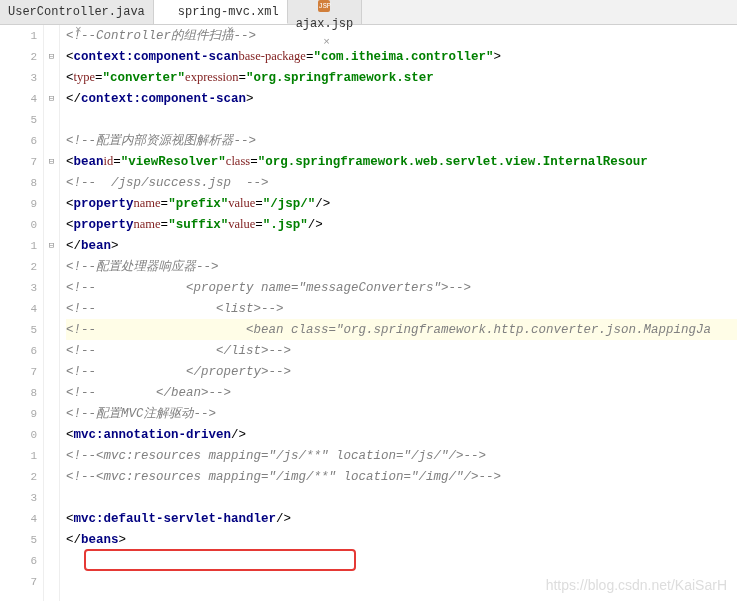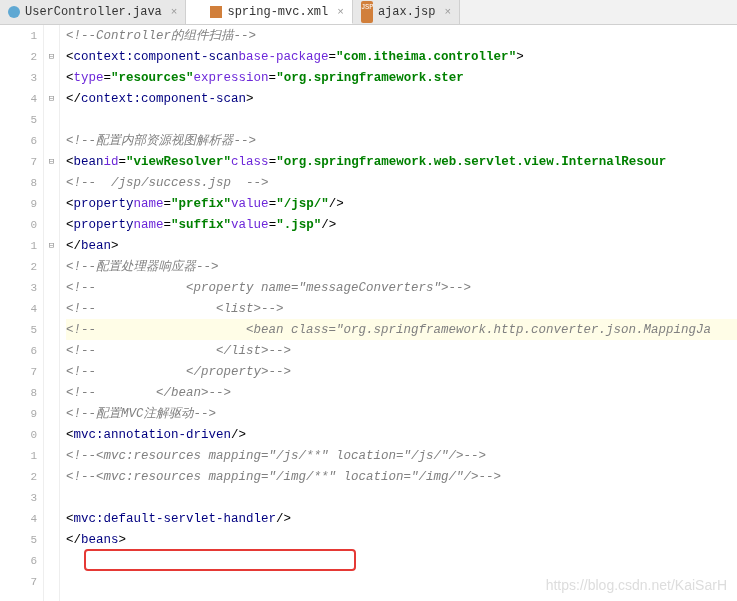--- a/index.html
+++ b/index.html
@@ -1,31 +1,31 @@
 <!DOCTYPE html>
 <html><head>
   <meta charset="utf-8">
   <style>
     * { margin: 0; padding: 0; box-sizing: border-box; }
     body { font-family: Consolas, Monaco, 'Courier New', monospace; font-size: 12.5px; background: #fff; width: 737px; height: 601px; overflow: hidden; }
     .tabs { display: flex; background: #f2f2f2; border-bottom: 1px solid #d0d0d0; height: 25px; align-items: stretch; }
-    .tab { display: flex; align-items: center; padding: 0 8px; border-right: 1px solid #d0d0d0; background: #e8e8e8; cursor: pointer; font-size: 12px; color: #333; gap: 5px; }
+    .tab { display: flex; align-items: center; padding: 0 8px; border-right: 1px solid #d0d0d0; background: #e8e8e8; cursor: pointer; font-size: 12px; color: #333; gap: 5px; flex-direction: column; }
     .tab.active { background: #fff; border-bottom: 1px solid #fff; padding-left: 24px; }
     .tab .close-x { color: #999; font-size: 11px; margin-left: 4px; }
     .editor { display: flex; height: calc(100% - 25px); }
     .gutter { width: 44px; background: #fff; border-right: 1px solid #eee; }
     .gutter-line { height: 21px; display: flex; align-items: center; justify-content: flex-end; padding-right: 6px; color: #aaa; font-size: 11px; position: relative; }
     .fold-col { width: 16px; border-right: 1px solid #eee; }
     .fold-mark { height: 21px; display: flex; align-items: center; justify-content: center; color: #888; font-size: 9px;}
     .code-area { flex: 1; padding-left: 6px; position: relative; }
     .code-line { height: 21px; display: flex; align-items: center; white-space: pre; }
     .code-line.hl { background: #fffde7; }
     .tag-punc { color: #000; }
-    .tag-name { color: #000080; }
-    .attr-name { color: #6d28d9; }
+    .tag-name { color: #000080; font-weight: bold; }
+    .attr-name { color: #7f1d1d; font-family: Liberation Serif, serif; }
     .attr-val { color: #008000; font-weight: bold; }
     .comment { color: #808080; font-style: italic; }
     .icon-java { width:12px; height:12px; border-radius:50%; background:#5fa8d3; display:inline-block; }
     .icon-xml { width:12px; height:12px; background:#d17f3b; display:inline-block; }
     .icon-jsp { width:12px; height:22px; background:#d17f3b; border-radius:2px; display:inline-block; font-size:7px;color:#fff;text-align:center;line-height:12px; }
     .red-box { position: absolute; border: 2px solid #e53935; border-radius: 4px; width: 272px; height: 22px; }
     .watermark { position: absolute; right: 10px; bottom: 8px; color: #ddd; font-size: 14px; font-family: Arial; }
   </style>
 </head>
 <body>
@@ -88,21 +88,21 @@
     <div class="fold-mark">⊟</div>
     <div class="fold-mark"></div>
       <div class="fold-mark"></div>
       <div class="fold-mark"></div>
     <div class="fold-mark">⊟</div>
   </div>
 
   <div class="code-area">
     <div class="code-line">    <span class="comment">&lt;!--Controller的组件扫描--&gt;</span></div>
     <div class="code-line">    <span class="tag-punc">&lt;</span><span class="tag-name">context:component-scan</span> <span class="attr-name">base-package</span><span class="tag-punc">=</span><span class="attr-val">"<span>com.itheima.controller</span>"</span><span class="tag-punc">&gt;</span></div>
-    <div class="code-line">        <span class="tag-punc">&lt;</span> <span class="attr-name">type</span><span class="tag-punc">=</span><span class="attr-val">"<span>resources</span>"</span> <span class="attr-name">expression</span><span class="tag-punc">=</span><span class="attr-val">"<span>org.springframework.ster</span></span></div>
+    <div class="code-line">        <span class="tag-punc">&lt;</span> <span class="attr-name">type</span><span class="tag-punc">=</span><span class="attr-val">"<span>converter</span>"</span> <span class="attr-name">expression</span><span class="tag-punc">=</span><span class="attr-val">"<span>org.springframework.ster</span></span></div>
     <div class="code-line">    <span class="tag-punc">&lt;/</span><span class="tag-name">context:component-scan</span><span class="tag-punc">&gt;</span></div>
     <div class="code-line"></div>
     <div class="code-line">    <span class="comment">&lt;!--配置内部资源视图解析器--&gt;</span></div>
     <div class="code-line">    <span class="tag-punc">&lt;</span><span class="tag-name">bean</span> <span class="attr-name">id</span><span class="tag-punc">=</span><span class="attr-val">"<span>viewResolver</span>"</span> <span class="attr-name">class</span><span class="tag-punc">=</span><span class="attr-val">"<span>org.springframework.web.servlet.view.InternalResour</span></span></div>
     <div class="code-line">        <span class="comment">&lt;!--  /jsp/success.jsp  --&gt;</span></div>
     <div class="code-line">        <span class="tag-punc">&lt;</span><span class="tag-name">property</span> <span class="attr-name">name</span><span class="tag-punc">=</span><span class="attr-val">"<span>prefix</span>"</span> <span class="attr-name">value</span><span class="tag-punc">=</span><span class="attr-val">"<span>/jsp/</span>"</span><span class="tag-punc">/&gt;</span></div>
     <div class="code-line">        <span class="tag-punc">&lt;</span><span class="tag-name">property</span> <span class="attr-name">name</span><span class="tag-punc">=</span><span class="attr-val">"<span>suffix</span>"</span> <span class="attr-name">value</span><span class="tag-punc">=</span><span class="attr-val">"<span>.jsp</span>"</span><span class="tag-punc">/&gt;</span></div>
     <div class="code-line">    <span class="tag-punc">&lt;/</span><span class="tag-name">bean</span><span class="tag-punc">&gt;</span></div>
     <div class="code-line">    <span class="comment">&lt;!--配置处理器响应器--&gt;</span></div>
     <div class="code-line">    <span class="comment">&lt;!--            &lt;property name="messageConverters"&gt;--&gt;</span></div>

